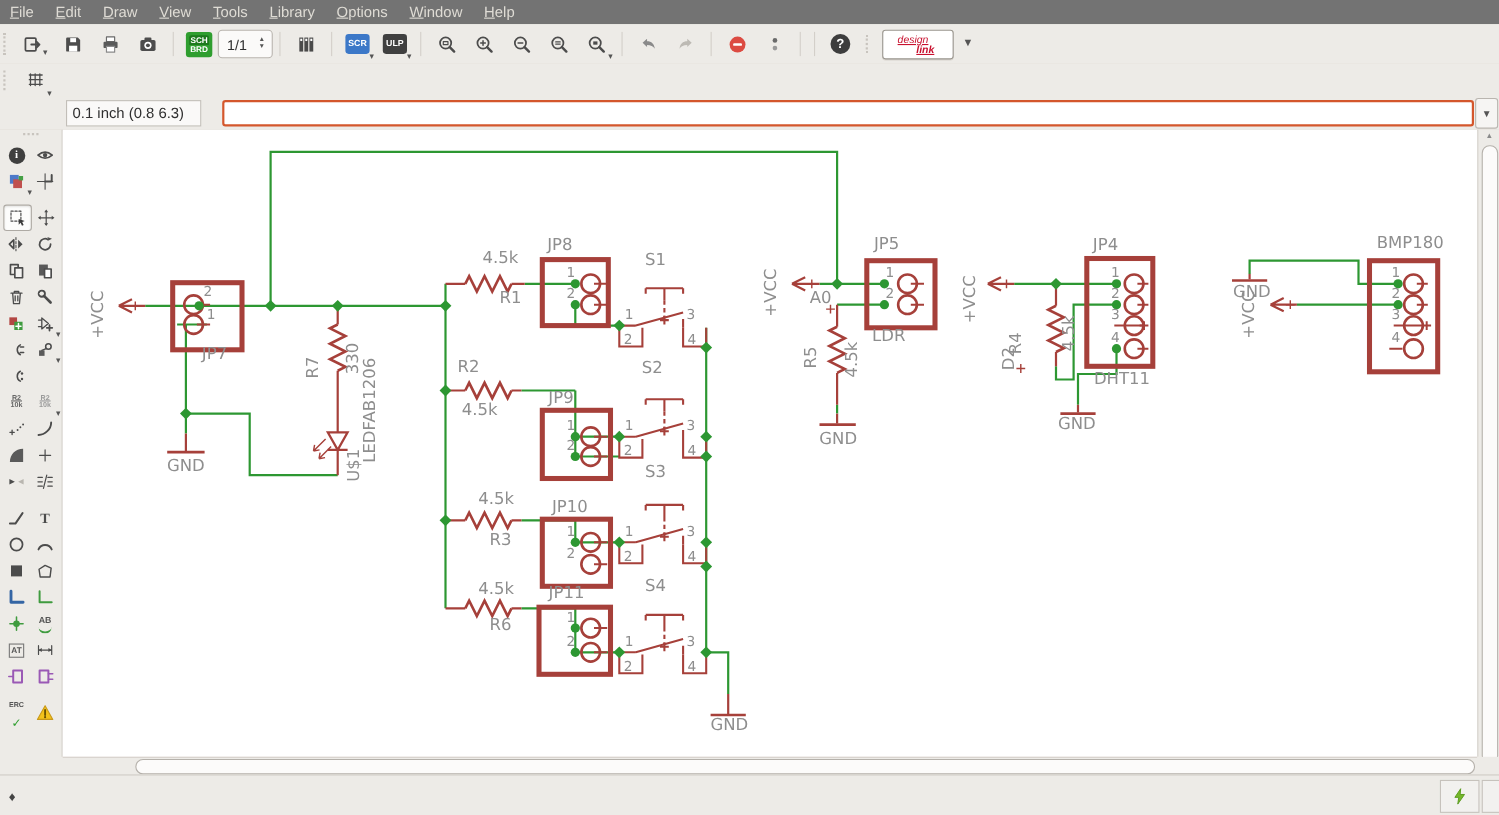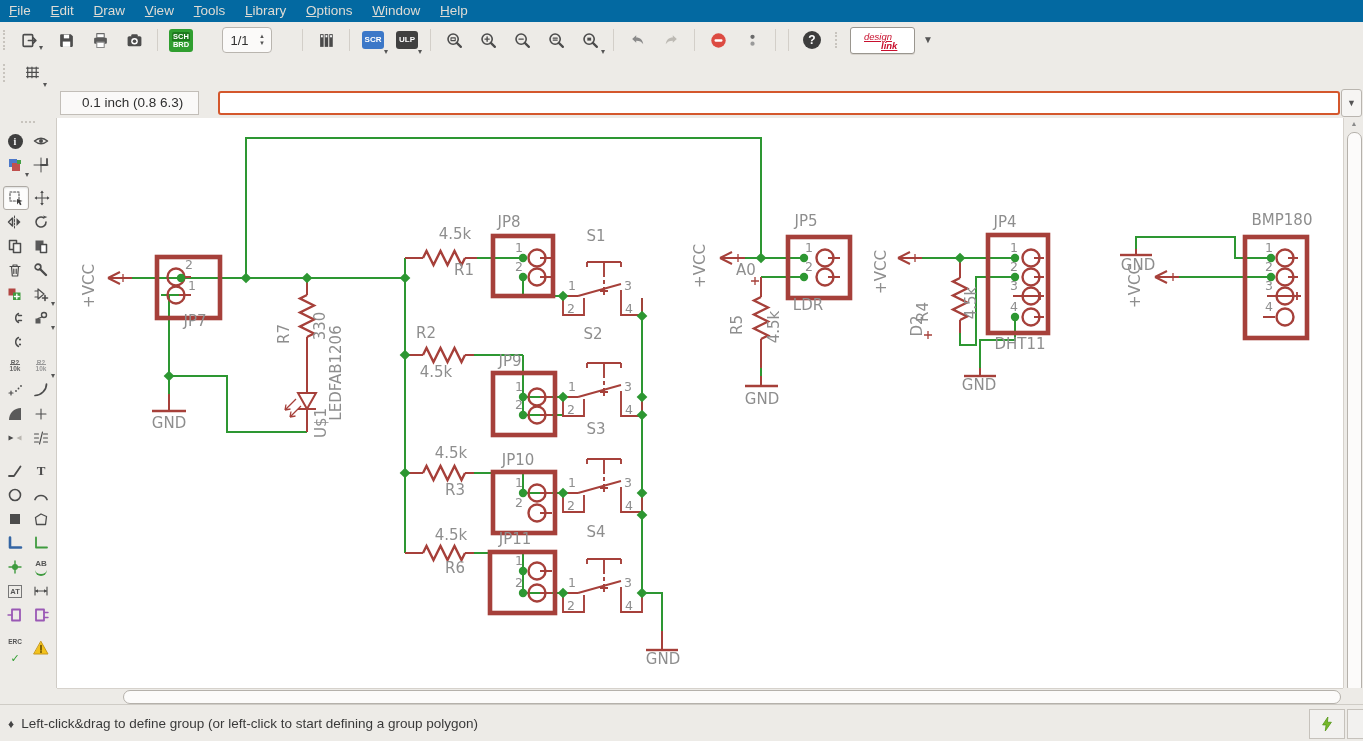--- a/index.html
+++ b/index.html
@@ -1,20 +1,20 @@
 <!DOCTYPE html>
 <html><head>
 <meta charset="utf-8">
 <style>
   html,body{margin:0;padding:0;}
   body{width:1363px;height:741px;overflow:hidden;background:#EDEBE7;
        font-family:"Liberation Sans","DejaVu Sans",sans-serif;position:relative;
        -webkit-font-smoothing:antialiased;}
   
-  #menubar{position:absolute;left:0;top:0;width:1363px;height:22px;background:#0369a1;
+  #menubar{position:absolute;left:0;top:0;width:1363px;height:22px;background:#737373;
            color:#DFDCD5;font-size:13.5px;line-height:22px;white-space:nowrap;}
   .menu-item{display:inline-block;margin-left:16px;cursor:default;}
   .menu-item:first-child{margin-left:9px;}
   .menu-item u{text-decoration:underline;}
   
   #toolbar1{position:absolute;left:0;top:22px;width:1363px;height:36px;background:#EDEBE7;
             border-bottom:1px solid #DCD8D2;display:flex;align-items:center;}
   #toolbar2{position:absolute;left:0;top:58px;width:1363px;height:30px;background:#EDEBE7;
             display:flex;align-items:center;}
   .handle{width:3px;height:20px;border-left:2px dotted #C8C4BE;margin:0 7px 0 3px;}
@@ -27,36 +27,36 @@
   .dd{position:relative;}
   .dd::after{content:"▾";position:absolute;right:-2px;bottom:-3px;font-size:8px;color:#555;}
   .badge{display:inline-block;color:#fff;font-weight:bold;font-size:7.5px;line-height:8px;
          padding:3px 3px;border-radius:3px;text-align:center;}
   .badge.scr{background:#3C78C8;font-size:8px;padding:5px 3px;}
   .badge.ulp{background:#404040;font-size:8px;padding:5px 3px;}
   .badge.schbrd span{display:block;}
   .badge.schbrd{background:#2F9E2F;}
   .badge.schbrd .top{background:#1D7A1D;border-radius:2px 2px 0 0;padding:1px 1px 0;}
   .spinner{width:48px;height:24px;border:1px solid #B9B5AF;border-radius:4px;background:#FBFAF9;
-           display:flex;align-items:center;margin:0 24px;}
+           display:flex;align-items:center;margin:0 0;}
   .spinner .val{flex:1;text-align:center;font-size:13px;color:#2f2f2f;}
   .spinner .arr{width:12px;font-size:6px;color:#555;line-height:7px;text-align:center;padding-right:3px;}
   .help-circle{width:18px;height:18px;border-radius:50%;background:#3D3D3D;color:#fff;
                font-weight:bold;font-size:12px;display:flex;align-items:center;justify-content:center;}
   #design-link{width:65px;height:27px;background:#fff;border:1px solid #9a968f;border-radius:3px;
                font-style:italic;color:#C8102E;font-size:9.5px;line-height:9px;padding-top:2px;
                text-align:left;margin:0 3px;box-shadow:0 1px 0 #d8d4ce;text-decoration:underline;}
   #design-link .l1{display:block;margin-left:7px;}
   #design-link .l2{display:block;margin-left:24px;font-weight:bold;}
   .dots3{width:4px;height:16px;border-left:2px dotted #C8C4BE;margin:0 6px;}
   
   #coordrow{position:absolute;left:0;top:88px;width:1363px;height:30px;background:#EDEBE7;
             border-bottom:1px solid #CBC7C1;display:flex;align-items:center;}
   #coord-display{margin-left:60px;width:116px;height:22px;background:#FAF9F8;border:1px solid #C2BEB8;
-                 font-size:13.5px;color:#2f2f2f;line-height:22px;padding-left:21px;}
+                 font-size:13.5px;color:#2f2f2f;line-height:22px;padding-left:5px;}
   #command-input{flex:1;margin-left:19px;height:20px;border:2px solid #D4572C;border-radius:3px;
                  background:#fff;font-size:13px;padding:0 4px;outline:none;color:#222;}
   #cmd-dd{width:19px;height:26px;border:1px solid #B9B5AF;border-radius:3px;background:#F6F5F3;
           display:flex;align-items:center;justify-content:center;font-size:9px;color:#555;margin:0 1px;}
   
   #sidebar{position:absolute;left:0;top:118px;width:56px;height:570px;background:#EDEBE7;
            border-right:1px solid #D0CCC6;}
   .sb-handle{width:14px;height:4px;border-top:2px dotted #C8C4BE;margin:3px auto 2px;}
   .sb-row{display:flex;margin-left:3px;height:24px;align-items:center;}
   .sb-gap{height:9px;}
@@ -998,20 +998,19 @@
   <div class="uparr">▲</div>
   <div id="vthumb"></div>
 </div>
 <div id="hscroll">
   <div id="hthumb"></div>
 </div>
 <div id="corner"></div>
 
 <div id="statusbar">
   <span class="bullet">♦</span>
-  <span>Left-click&amp;drag to define group (or left-click to start defining a group polygon)</span>
   <span class="st-cell" id="st-bolt">
     <svg width="14" height="16" viewBox="0 0 16 18">
       <path d="M9 1L3 10h4L6 17 13 7H8.5Z" fill="#76B82A" stroke="#5A9A1F" stroke-width="1"></path>
     </svg>
   </span>
   <span class="st-cell" id="st-end"></span>
 </div>
 
 </body></html>

